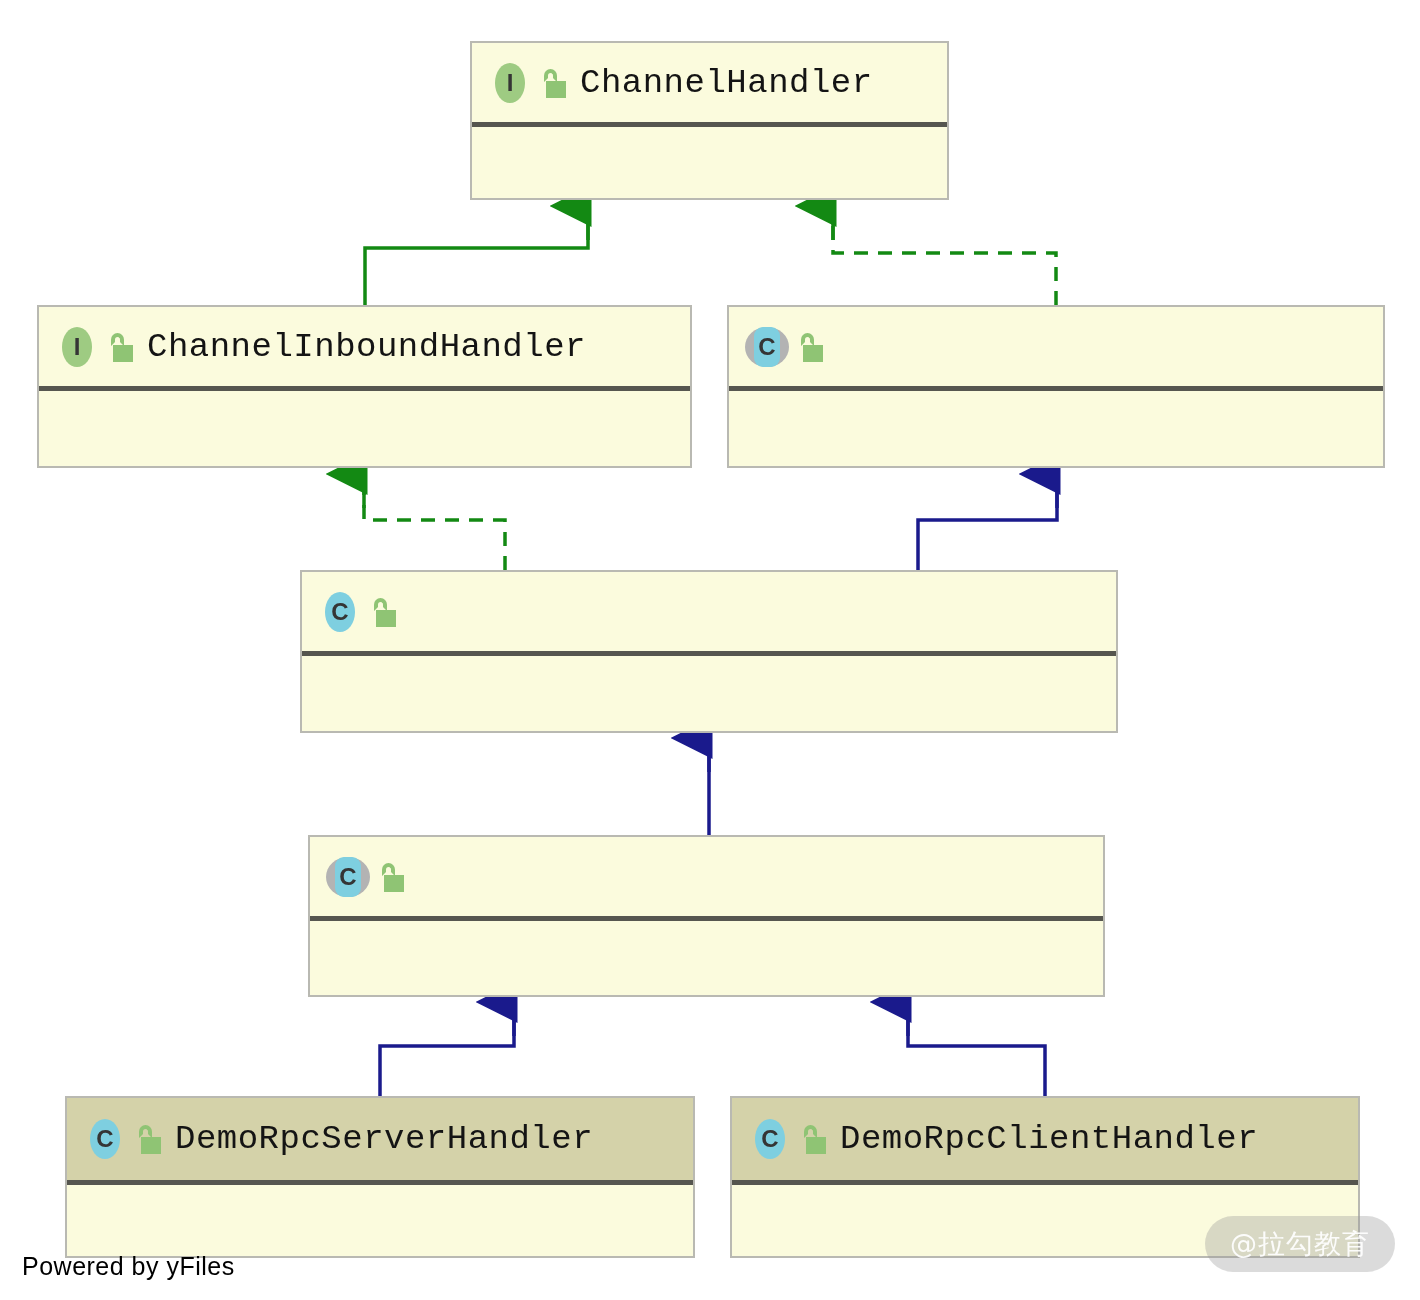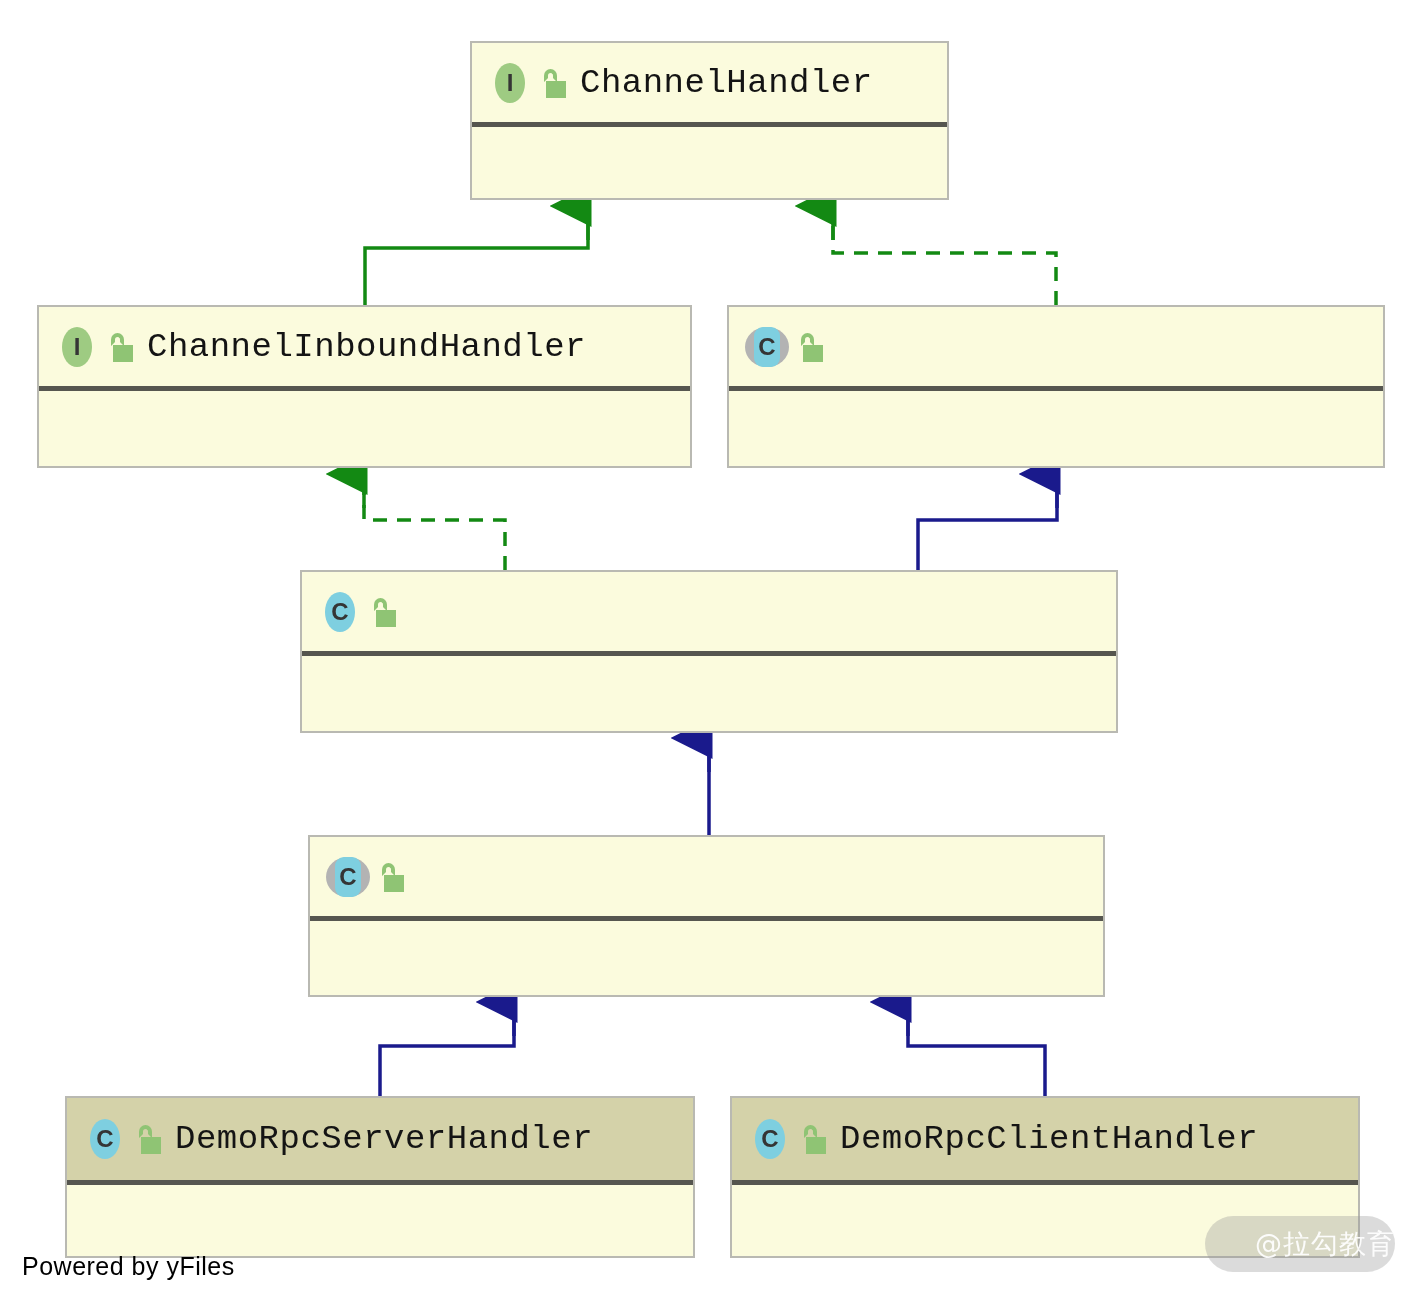--- a/index.html
+++ b/index.html
@@ -50,21 +50,21 @@
     border-bottom-color:transparent;box-sizing:border-box;
   }
 
   
   #yfiles{
     position:absolute;left:22px;top:1252px;font-family:"Liberation Sans",sans-serif;
     font-size:25px;color:#000000;letter-spacing:0.5px;
   }
   #watermark{
     position:absolute;left:1205px;top:1216px;width:190px;height:56px;border-radius:28px;
-    background:rgba(150,150,150,0.34);display:flex;align-items:center;justify-content:flex-end;
+    background:rgba(150,150,150,0.34);display:flex;align-items:center;justify-content:center;
   }
   #watermark span{
     font-family:"DejaVu Sans",sans-serif;font-size:27px;color:rgba(255,255,255,0.92);
     letter-spacing:1px;
   }
 </style>
 </head>
 <body>
 
 <div id="canvas">

